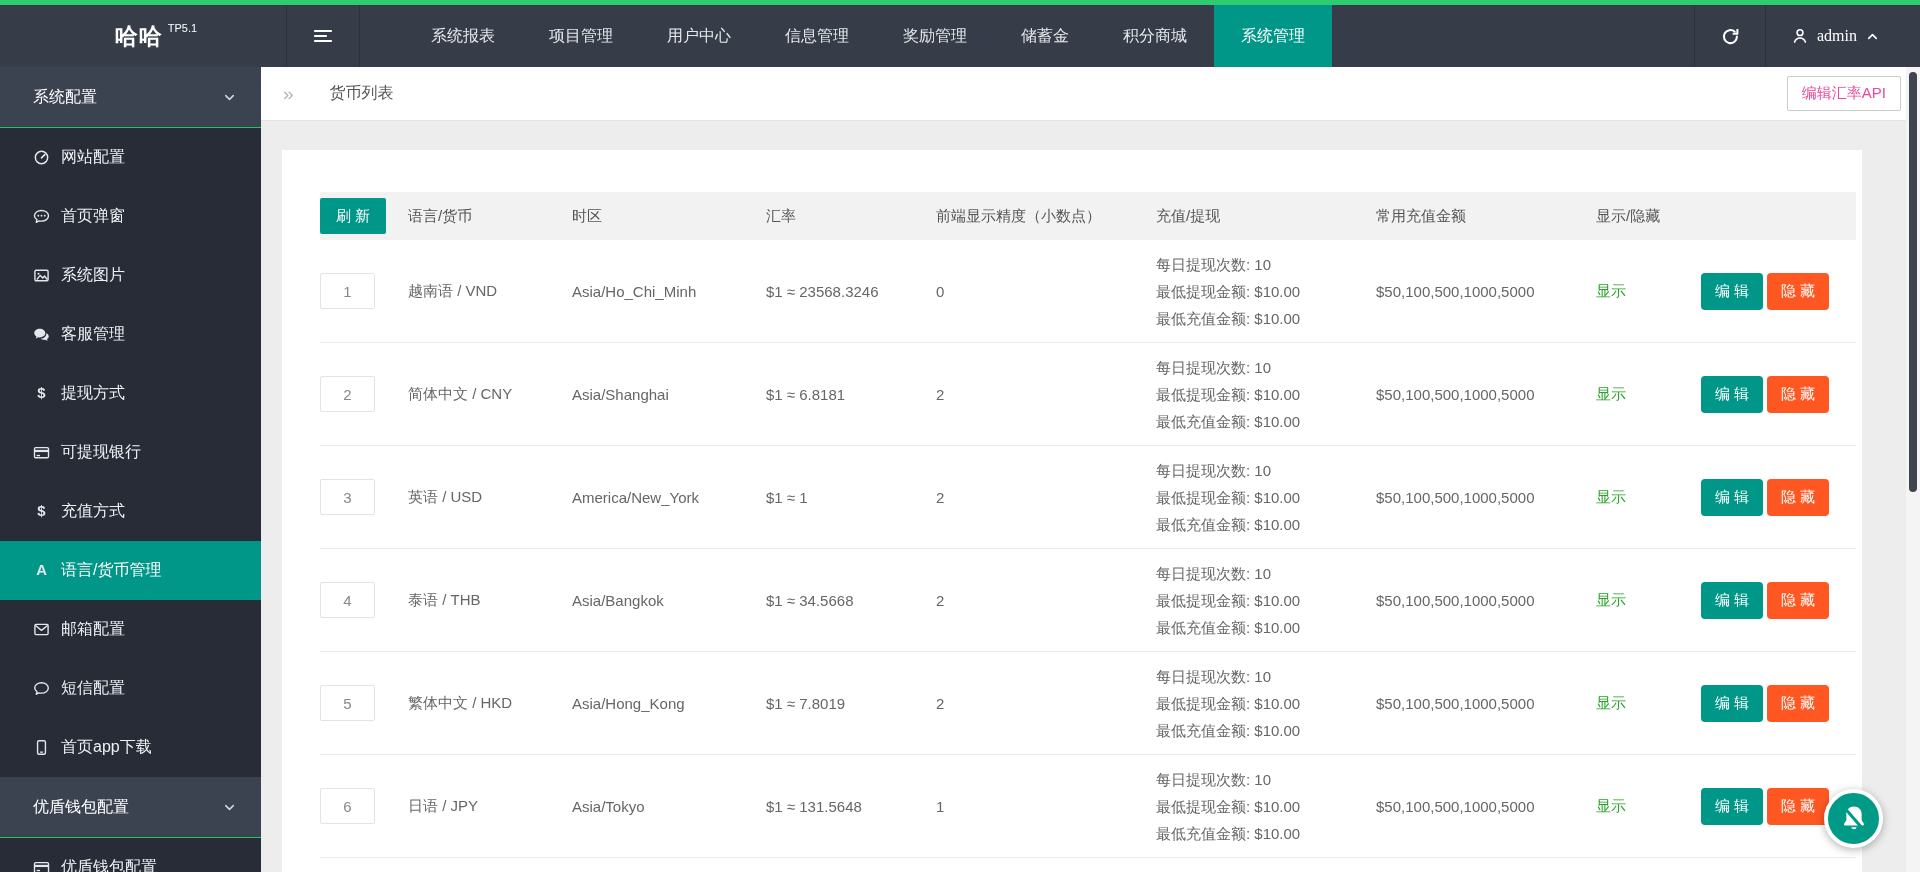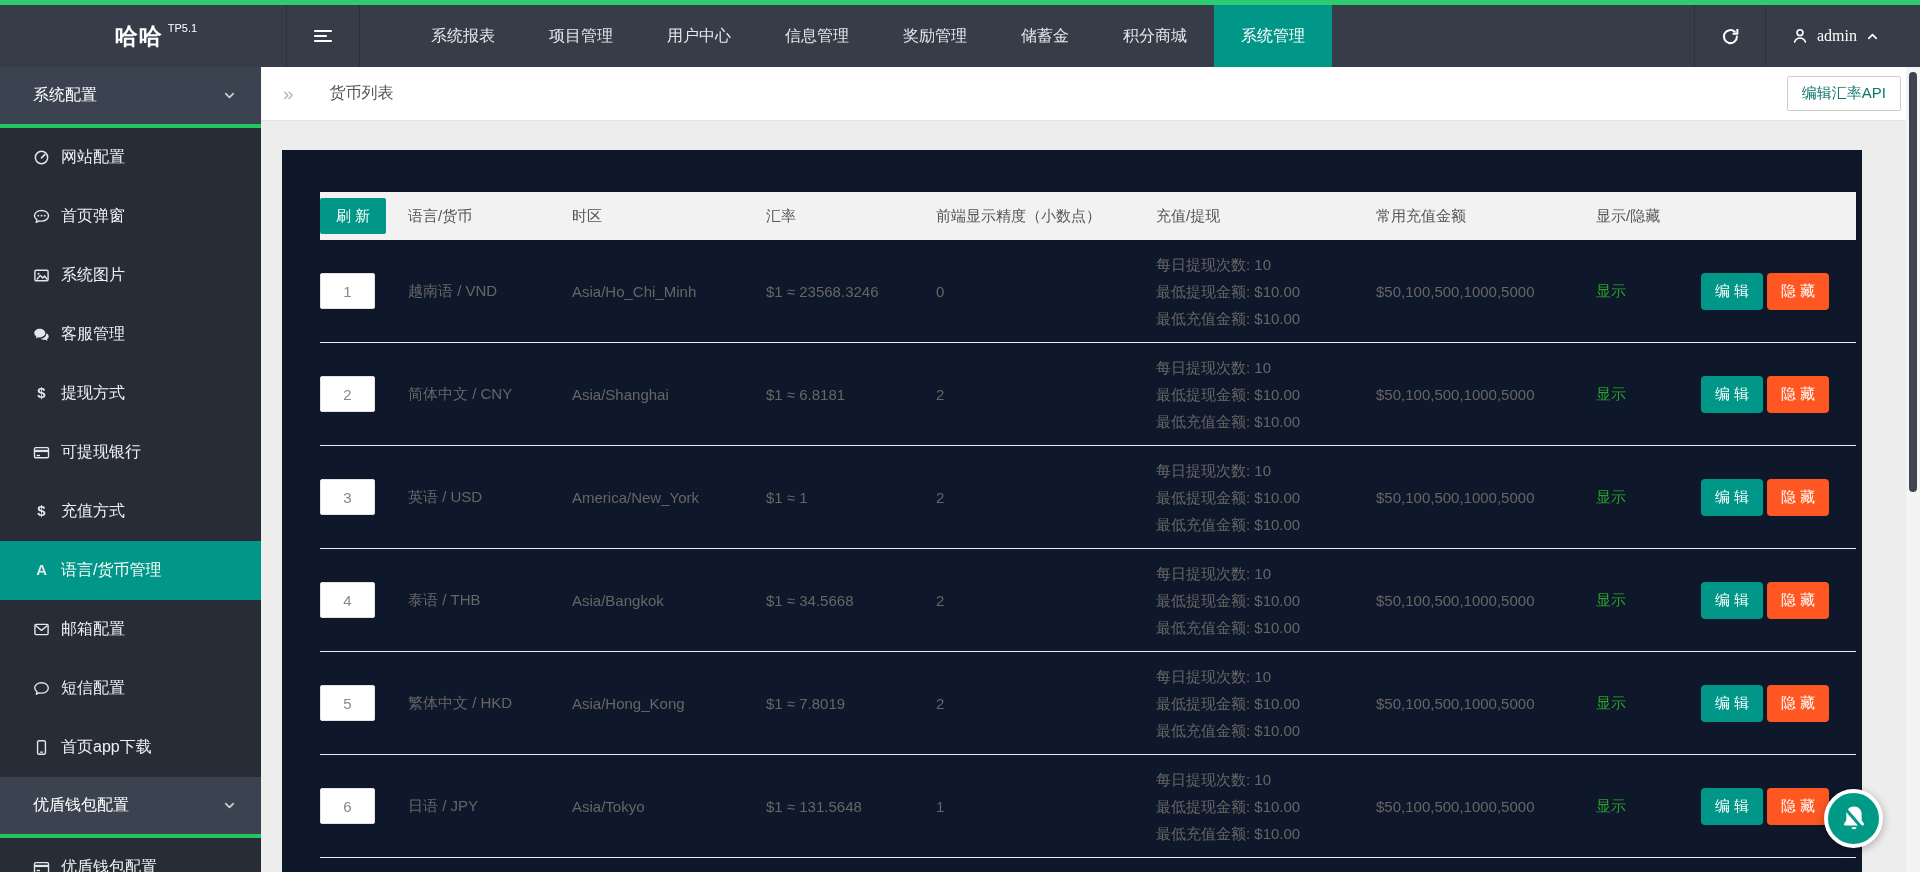--- a/index.html
+++ b/index.html
@@ -22,35 +22,35 @@
   .menu-item.active { background:#009688; color:#fff; }
   .nav-right { margin-left:auto; display:flex; align-items:stretch; }
   .nav-icon-btn { width:72px; background:none; border:none; border-left:1px solid #2c323d; border-right:1px solid #2c323d;
     display:flex; align-items:center; justify-content:center; color:#fff; }
   .admin { display:flex; align-items:center; gap:8px; padding:0 40px 0 25px; font-size:16px; color:#fff; cursor:pointer;font-family:Liberation Serif, serif; }
 
   
   .sidebar { position:absolute; top:67px; left:0; width:261px; height:805px; background:#272c37; z-index:20; overflow:hidden; }
   .side-row { height:59px; display:flex; align-items:center; padding-left:33px; position:relative;
     color:#eef0f3; font-size:16px; cursor:pointer; background:#272c37; }
-  .side-row.group { height:61px; background:#3b4250; border-bottom:4px solid #22c55e; color:#fff; }
+  .side-row.group { height:61px; background:#3b4250; border-bottom:1px solid #22c55e; color:#fff; }
   .side-row.active { background:#009688; color:#fff; }
   .side-row .si { width:17px; height:17px; margin-right:11px; color:#e4e7eb; flex:none; }
   .side-label { white-space:nowrap; }
   .side-row .chev { display:none; position:absolute; right:24px; width:15px; height:15px; color:#cfd3da; }
   .side-row.group .chev { display:block; }
 
   
   .main { position:absolute; left:261px; top:67px; width:1659px; height:805px; background:#ededed; }
   .crumbbar { height:54px; background:#fff; border-bottom:1px solid #e3e3e3; display:flex; align-items:center; padding:0 19px 0 22px; }
   .crumb-icon { color:#b4b4b4; font-size:19px; margin-right:9px; }
   .crumb-title { font-size:16px; color:#555;margin-left:27px; }
   .api-btn { margin-left:auto; height:35px; padding:0 14px; background:#fff; border:1px solid #ccc; border-radius:2px;
-    font-size:15px; color:#0f766e; }
-  .card { margin:29px 58px 0 21px; height:722px; background:#0f172a; padding:42px 20px 0 38px; overflow:hidden; }
+    font-size:15px; color:#ec4899; }
+  .card { margin:29px 58px 0 21px; height:722px; background:#ffffff; padding:42px 20px 0 38px; overflow:hidden; }
 
   
   .tbl { width:1536px; }
   .thead, .trow { display:grid; grid-template-columns:88px 164px 194px 170px 220px 220px 220px 105px 155px; align-items:center; }
   .thead { height:48px; background:#f2f2f2; font-size:15px; color:#555; }
   .trow { height:103px; border-bottom:1px solid #eaeaea; font-size:15px; color:#666; }
   .btn-refresh { width:66px; height:36px; background:#009688; border:none; border-radius:2px; color:#fff; font-size:15px; }
   .sort-input { width:55px; height:36px; border:1px solid #e3e3e3; border-radius:2px; text-align:center;
     font-size:15px; color:#888; background:#fff; outline:none; }
   .limits div { line-height:27px; white-space:nowrap; }

